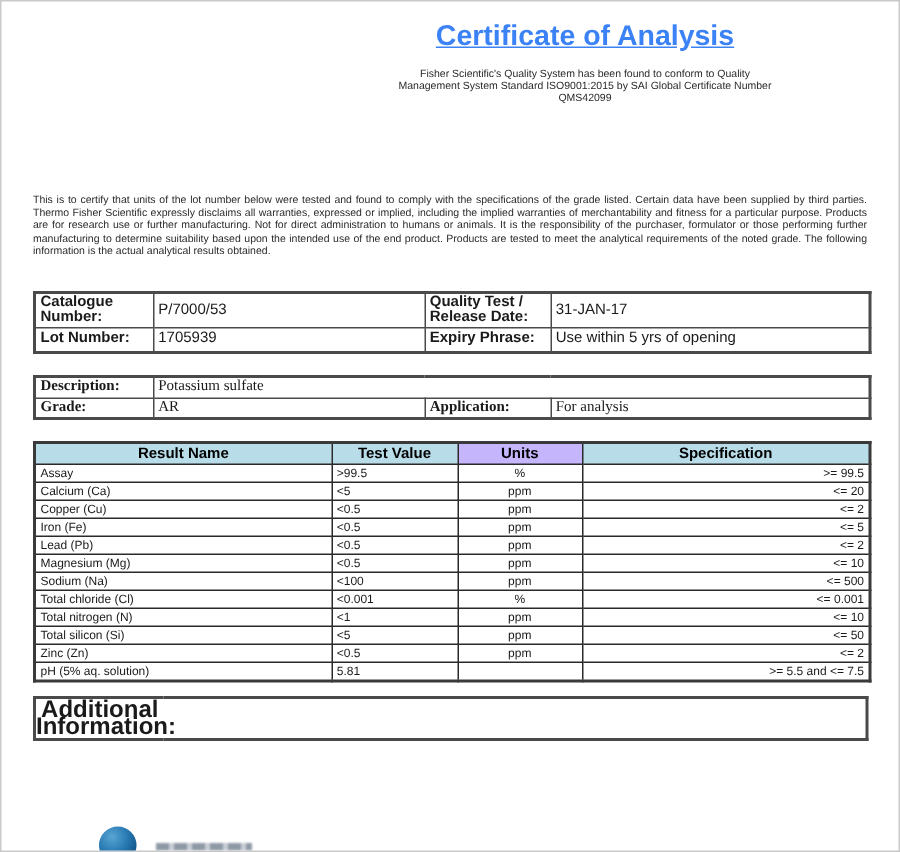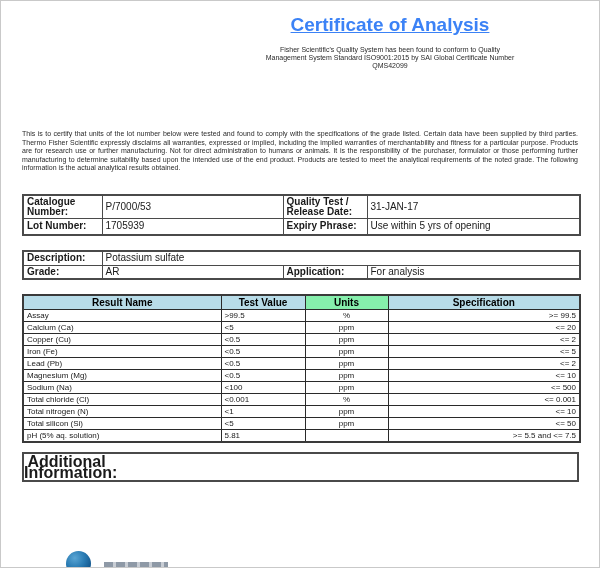--- a/index.html
+++ b/index.html
@@ -34,21 +34,21 @@
   .btable td {
     border: 1px solid #4a4a4a;
     font-size: 10px; line-height: 10px;
     padding: 1px 3px;
     vertical-align: middle;
     overflow: hidden; white-space: nowrap;
   }
   td.lbl { font-weight: bold; white-space: normal; }
   .tbl-lot { margin-top: 21px; }
   .tbl-lot td { height: 17px; }
-  .tbl-desc { margin-top: 14px; }
+  .tbl-desc { margin-top: 14px; font-family: Liberation Serif, serif; }
   .tbl-desc td { height: 14px; }
   .tbl-appearance { margin-top: 12px; border: 2px solid #7d7d7d; }
   .tbl-appearance td { height: 14px; }
 
   
   .tbl-results { margin-top: 14px; border: 2px solid #3a3a3a; padding-left: 16px; }
   .tbl-results th {
     border: 1px solid #2a2a2a;
     font-size: 10px; font-weight: bold;
     height: 14px; line-height: 13px;
@@ -150,21 +150,21 @@
       <colgroup>
           <col style="width:198px">
           <col style="width:84px">
           <col style="width:83px">
           <col style="width:192px">
         </colgroup>
       <tbody>
           <tr>
         <th class="hdr" style="background: rgb(184, 220, 232);">Result Name</th>
         <th class="hdr" style="background: rgb(184, 220, 232);">Test Value</th>
-        <th class="hdr" style="background: #86efac;">Units</th>
+        <th class="hdr" style="background: #c4b5fd;">Units</th>
         <th class="hdr" style="background: rgb(184, 220, 232);">Specification</th>
       </tr>
       <tr>
         <td class="c-name">Assay</td>
         <td class="c-val">&gt;99.5</td>
         <td class="c-unit">%</td>
         <td class="c-spec">&gt;= 99.5</td>
       </tr>
       <tr>
         <td class="c-name">Calcium (Ca)</td>
@@ -212,20 +212,26 @@
         <td class="c-name">Total nitrogen (N)</td>
         <td class="c-val">&lt;1</td>
         <td class="c-unit">ppm</td>
         <td class="c-spec">&lt;= 10</td>
       </tr>
       <tr>
         <td class="c-name">Total silicon (Si)</td>
         <td class="c-val">&lt;5</td>
         <td class="c-unit">ppm</td>
         <td class="c-spec">&lt;= 50</td>
+      </tr>
+      <tr>
+        <td class="c-name">Zinc (Zn)</td>
+        <td class="c-val">&lt;0.5</td>
+        <td class="c-unit">ppm</td>
+        <td class="c-spec">&lt;= 2</td>
       </tr>
       <tr>
         <td class="c-name">pH (5% aq. solution)</td>
         <td class="c-val">5.81</td>
         <td class="c-unit"></td>
         <td class="c-spec">&gt;= 5.5 and &lt;= 7.5</td>
       </tr>
     </tbody>
       </table>
 

